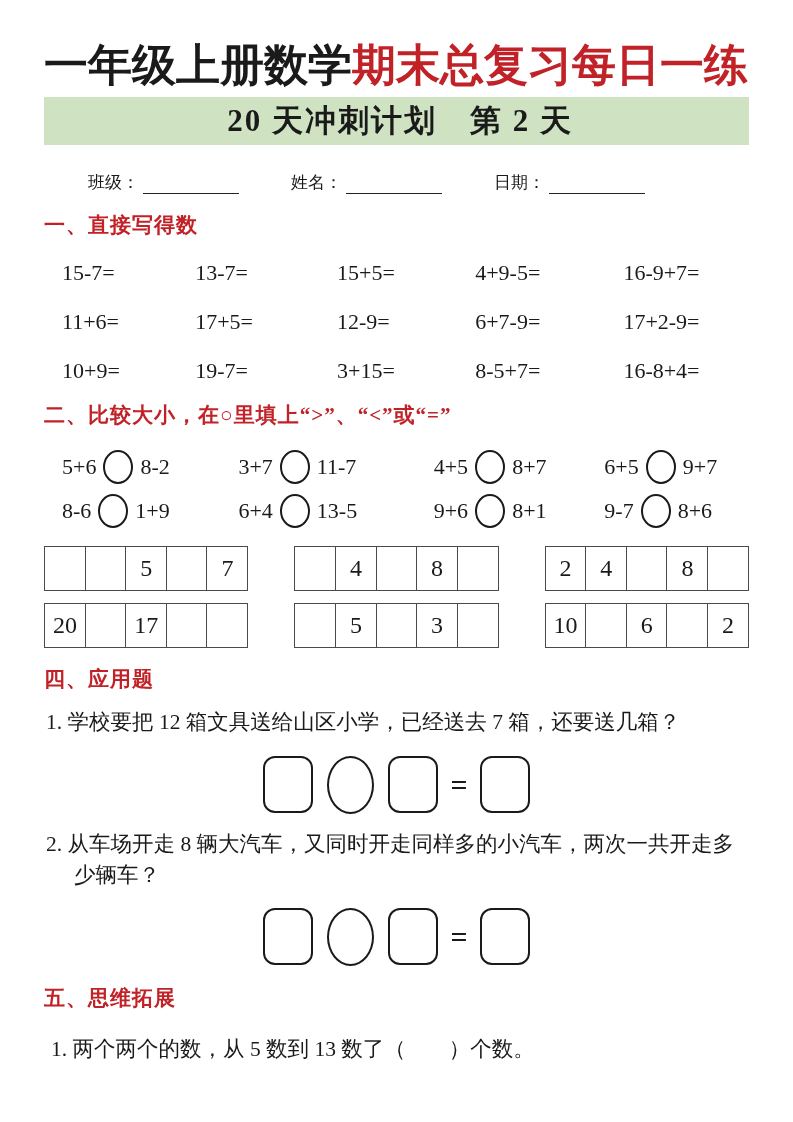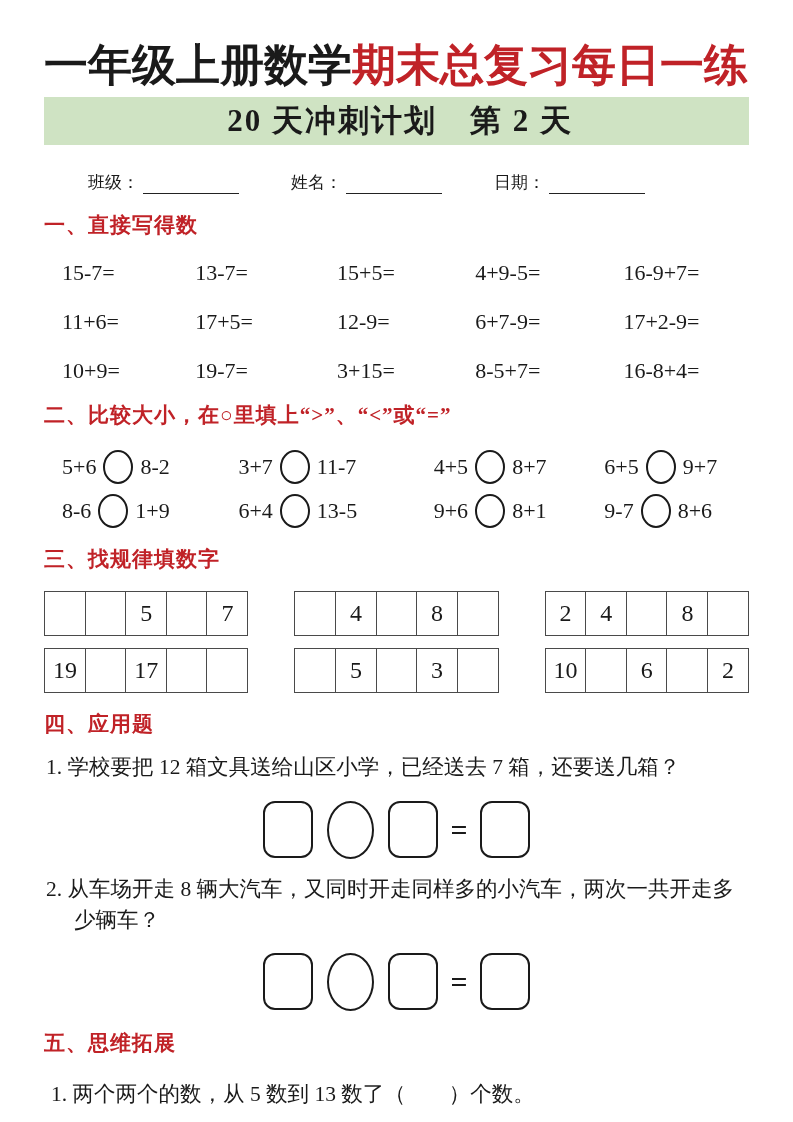--- a/index.html
+++ b/index.html
@@ -173,21 +173,20 @@
         <span class="cmp-circle"></span>
         <span>8+1</span>
       </div>
       <div class="cmp-item">
         <span>9-7</span>
         <span class="cmp-circle"></span>
         <span>8+6</span>
       </div>
     </div>
 
-  <div class="sec-title">三、找规律填数字</div>
   <div class="pattern-row first">
       <div class="ptable">
         <div class="pcell"></div>
         <div class="pcell"></div>
         <div class="pcell">5</div>
         <div class="pcell"></div>
         <div class="pcell">7</div>
       </div>
       <div class="ptable">
         <div class="pcell"></div>
@@ -199,21 +198,21 @@
       <div class="ptable">
         <div class="pcell">2</div>
         <div class="pcell">4</div>
         <div class="pcell"></div>
         <div class="pcell">8</div>
         <div class="pcell"></div>
       </div>
     </div>
   <div class="pattern-row">
       <div class="ptable">
-        <div class="pcell">19</div>
+        <div class="pcell">20</div>
         <div class="pcell"></div>
         <div class="pcell">17</div>
         <div class="pcell"></div>
         <div class="pcell"></div>
       </div>
       <div class="ptable">
         <div class="pcell"></div>
         <div class="pcell">5</div>
         <div class="pcell"></div>
         <div class="pcell">3</div>

